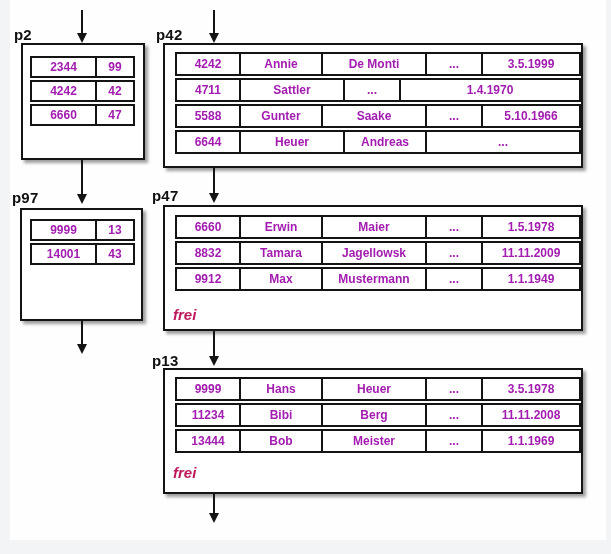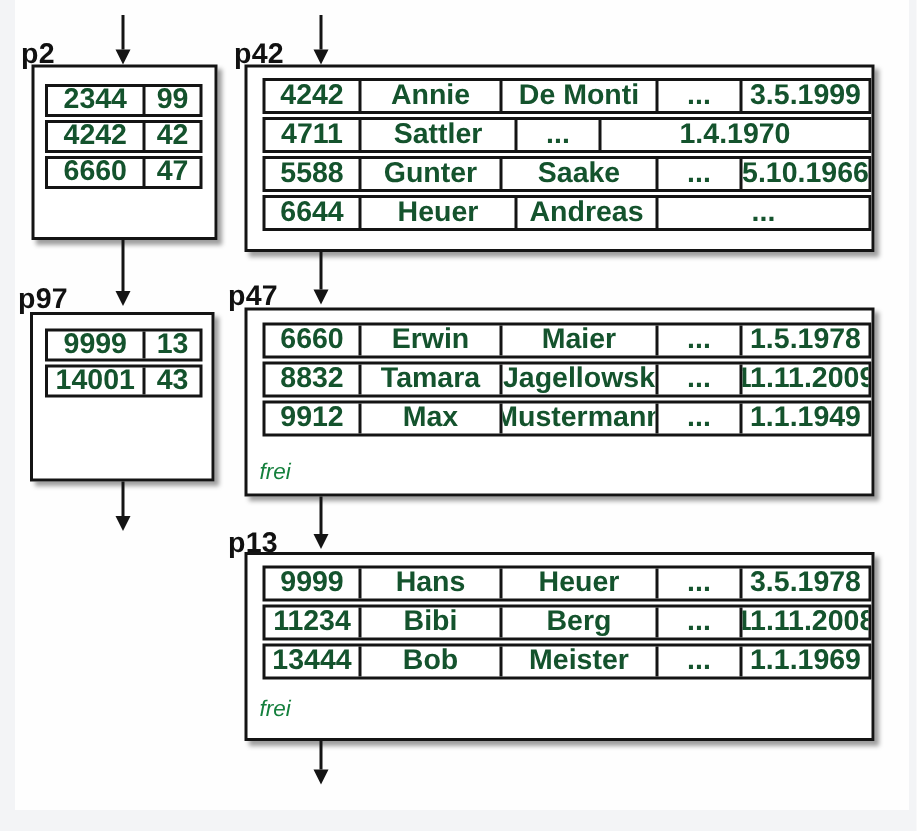--- a/index.html
+++ b/index.html
@@ -12,42 +12,42 @@
   .canvas {
     position:absolute; left:10px; top:0; width:596px; height:540px;
     background:#fefefe;
   }
   .node {
     position:absolute; background:#ffffff;
     border:2px solid #141414; box-sizing:border-box;
     box-shadow:3px 3px 3px rgba(0,0,0,0.38);
   }
   .lbl {
-    position:absolute; font-size:19px; font-weight:600; color:#111;
+    position:absolute; font-size:15px; font-weight:600; color:#111;
     letter-spacing:0.2px;
   }
   .tbl { position:absolute; }
   .row {
     display:flex; border:2px solid #141414; margin-bottom:2px;
     background:#fff; box-sizing:border-box;
   }
   .row.big   { height:24px; width:406px; }
   .row.small { height:22px; width:105px; }
   .cell {
     display:flex; align-items:center; justify-content:center;
     border-right:2px solid #141414; box-sizing:border-box;
-    font-size:19px; font-weight:600; color:#14532d; white-space:nowrap;
+    font-size:12px; font-weight:600; color:#a21caf; white-space:nowrap;
     overflow:hidden;
   }
   .cell:last-child { border-right:none; flex:1; }
-  .bc0 { width:64px; } .bc1 { width:94px; } .bc2 { width:104px; } .bc3 { width:56px; }
+  .bc0 { width:64px; } .bc1 { width:82px; } .bc2 { width:104px; } .bc3 { width:56px; }
   .sc0 { width:65px; }
   .frei {
-    position:absolute; font-style:italic; font-size:15px; font-weight:400;
-    color:#15803d;
+    position:absolute; font-style:italic; font-size:15px; font-weight:700;
+    color:#be185d;
   }
   .arrow {
     position:absolute; width:10px;
     display:flex; flex-direction:column; align-items:center;
   }
   .shaft { width:2px; background:#141414; }
   .head {
     width:0; height:0;
     border-left:5px solid transparent; border-right:5px solid transparent;
     border-top:10px solid #141414;

